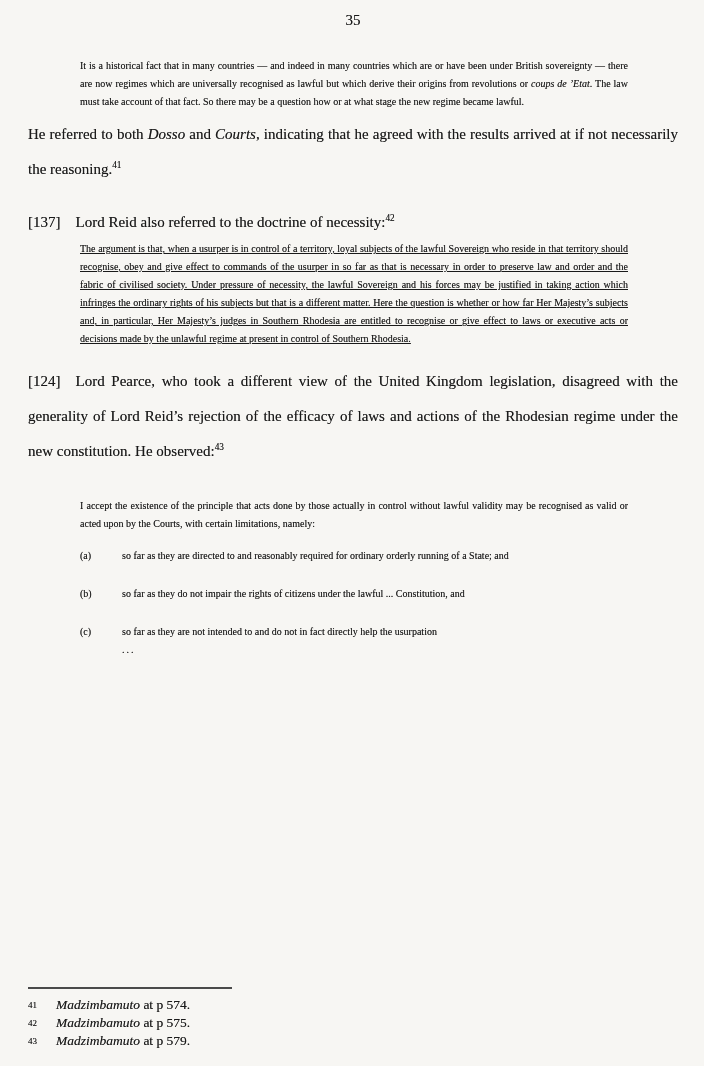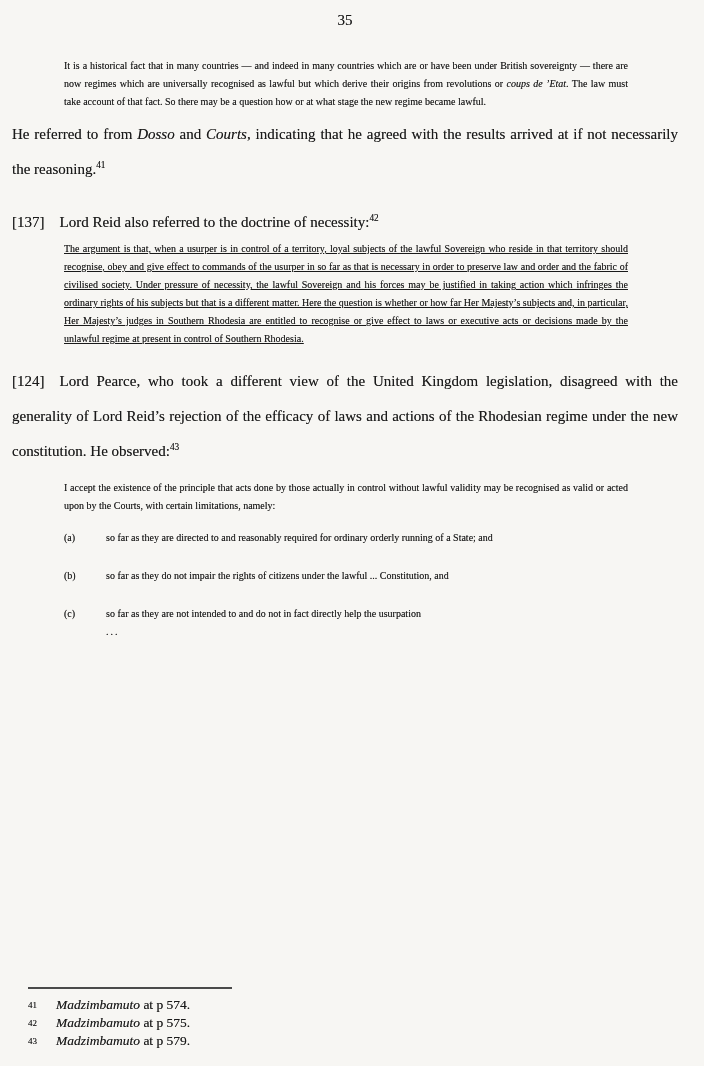--- a/index.html
+++ b/index.html
@@ -7,40 +7,40 @@
     width:704px;height:1066px;
     background:#f7f6f3;
     font-family:"Liberation Serif", serif;
     color:#1a1a1a;
     position:relative;
     overflow:hidden;
   }
   .page{
     position:relative;
     width:704px;height:1066px;
-    padding:0 26px 0 12px;
+    padding:0 26px 0 28px;
     box-sizing:border-box;
     text-shadow:0 0 .6px rgba(20,20,20,.55);
   }
   .page-number{
     text-align:center;
     font-size:15px;
     padding-top:12px;
   }
   
   .bq{
     margin-left:52px;
     margin-right:50px;
     font-size:10px;
     line-height:18px;
     text-align:justify;
   }
   .bq1{margin-top:28px;}
   .bq2{text-decoration:underline;}
-  .bq3{margin-top:10px;}
+  .bq3{margin-top:28px;}
   
   .body-para{
     margin:0;
     font-size:15px;
     line-height:35px;
     text-align:justify;
   }
   .para1{margin-top:6px;}
   .p137{margin-top:18px;}
   .p138{margin-top:10px;}
@@ -83,21 +83,21 @@
 </style>
 </head>
 <body>
 
 <div class="page">
 
   <div class="page-number">35</div>
 
   <div class="bq bq1"><span>It is a historical fact that in many countries — and indeed in many countries which are or have been under British sovereignty — there are now regimes which are universally recognised as lawful but which derive their origins from revolutions or </span><span class="it">coups de ’Etat</span><span>. The law must take account of that fact. So there may be a question how or at what stage the new regime became lawful.</span></div>
 
-  <p class="body-para para1"><span>He referred to from </span><span class="it">Dosso</span><span> and </span><span class="it">Courts</span><span>, indicating that he agreed with the results arrived at if not necessarily the reasoning.</span><span class="sup">41</span></p>
+  <p class="body-para para1"><span>He referred to both </span><span class="it">Dosso</span><span> and </span><span class="it">Courts</span><span>, indicating that he agreed with the results arrived at if not necessarily the reasoning.</span><span class="sup">41</span></p>
 
   <p class="body-para p137"><span class="para-num">[137]</span><span><span>Lord Reid also referred to the doctrine of necessity:</span><span class="sup">42</span></span></p>
 
   <div class="bq bq2"><span>The argument is that, when a usurper is in control of a territory, loyal subjects of the lawful Sovereign who reside in that territory should recognise, obey and give effect to commands of the usurper in so far as that is necessary in order to preserve law and order and the fabric of civilised society. Under pressure of necessity, the lawful Sovereign and his forces may be justified in taking action which infringes the ordinary rights of his subjects but that is a different matter. Here the question is whether or how far Her Majesty’s subjects and, in particular, Her Majesty’s judges in Southern Rhodesia are entitled to recognise or give effect to laws or executive acts or decisions made by the unlawful regime at present in control of Southern Rhodesia.</span></div>
 
 
   <p class="body-para p139"><span class="para-num">[124]</span><span><span>Lord Pearce, who took a different view of the United Kingdom legislation, disagreed with the generality of Lord Reid’s rejection of the efficacy of laws and actions of the Rhodesian regime under the new constitution. He observed:</span><span class="sup">43</span></span></p>
 
   <div class="bq bq3">
     <div><span>I accept the existence of the principle that acts done by those actually in control without lawful validity may be recognised as valid or acted upon by the Courts, with certain limitations, namely:</span></div>

